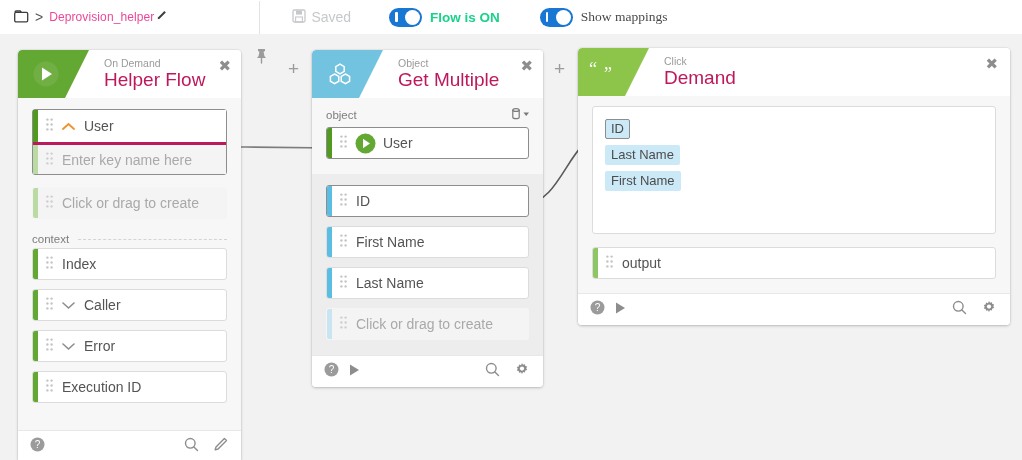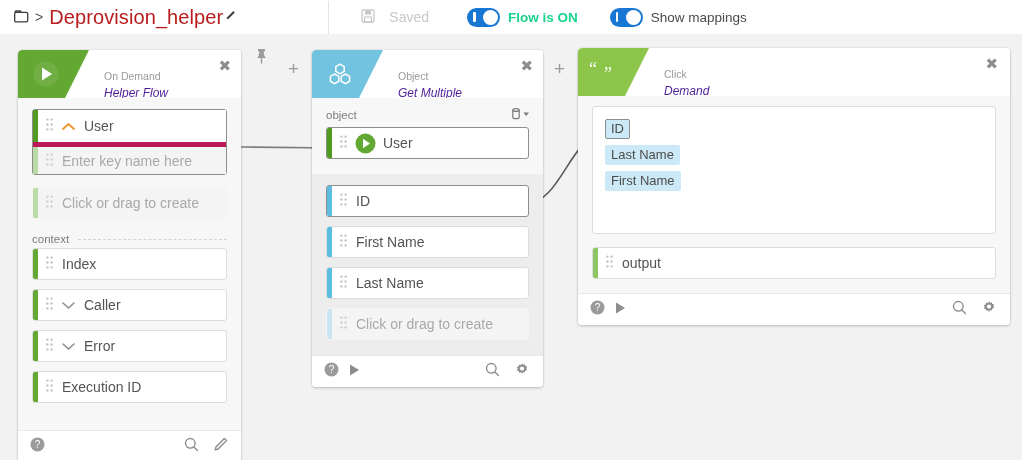--- a/index.html
+++ b/index.html
@@ -14,59 +14,59 @@
 
   
   .topbar {
     position: absolute; left: 0; top: 0; width: 1022px; height: 34px;
     background: #ffffff; display: flex; align-items: center;
   }
   .crumb-wrap { display: flex; align-items: center; margin-left: 14px; }
   .folder-icon { width: 17px; height: 14px; position: relative; margin-right: 2px; }
   .folder-icon svg { display: block; }
   .crumb-sep { color: #555; font-size: 14px; margin: 0 6px 0 2px; }
-  .crumb-title { font-size: 20px; color: #b91c1c; letter-spacing: .1px; }
+  .crumb-title { font-size: 12px; color: #ec4899; letter-spacing: .1px; }
   .pencil-small { margin-left: 1px; display: inline-block; }
   .divider-v { width: 1px; height: 33px; background: #e3e3e3; margin-left: 92px; }
 
   .saved-btn {
-    display: flex; gap: 14px;
+    display: flex; gap: 5px;
     margin-left: 32px; color: #c6c8ca; font-size: 14px;
   }
   .test-btn {
     display: flex; align-items: center; gap: 7px;
     margin-left: 26px; border: 1px solid #d2d4d6; border-radius: 3px;
     background: #fff; padding: 5px 16px 5px 13px; font-size: 14px; color: #3d3d3d;
   }
   .toggle-wrap { display: flex; align-items: center; gap: 8px; }
   .toggle-wrap.t1 { margin-left: 38px; }
-  .toggle-wrap.t2 { margin-left: 32px; }
+  .toggle-wrap.t2 { margin-left: 40px; font-family: Liberation Serif, serif; }
   .toggle {
     width: 33px; height: 19px; border-radius: 10px; background: #1877d2;
     position: relative; flex: none;
   }
   .toggle .bar { position: absolute; left: 6px; top: 4.5px; width: 2.5px; height: 10px;
                  background: #fff; border-radius: 1px; }
   .toggle .knob { position: absolute; right: 2px; top: 2px; width: 15px; height: 15px;
                   border-radius: 50%; background: #fff; }
   .tg-label { font-size: 13.5px; color: #4a4a4a; text-align: center; }
   .tg-label.on { color: #19d28c; font-weight: bold; }
 
   
   .card {
     position: absolute; background: #fff; border-radius: 4px;
     box-shadow: 0 1px 3px rgba(0,0,0,.22), 0 0 0 1px rgba(0,0,0,.03);
   }
   .card-head { position: relative; height: 48px; overflow: hidden; border-radius: 4px 4px 0 0; background:#fff; }
   .head-shape { position: absolute; left: 0; top: 0; height: 48px; }
   .head-icon { position: absolute; left: 0; top: 0; height: 48px; display: flex;
                align-items: center; justify-content: center; color: #fff; }
-  .head-text { position: absolute; top: 20px; }
+  .head-text { position: absolute; top: 7px; }
   .head-kind { font-size: 10.5px; color: #9a9a9a; line-height: 12px; }
-  .head-name { font-size: 12px; color: #4c1d95; line-height: 20px; margin-top: 1px; font-style: italic; }
+  .head-name { font-size: 19px; color: #be185d; line-height: 20px; margin-top: 1px; }
   .close-x { position: absolute; top: 9px; font-size: 15px; color: #8d8d8d;
              font-weight: bold; line-height: 1; cursor: pointer; font-family:"DejaVu Sans",sans-serif;}
 
   .sec { background: #f7f7f7; }
   .sec-label { font-size: 11.5px; color: #7d7d7d; padding: 5px 0 3px 14px; display:flex; align-items:center;}
   .dashline { flex: 1; border-top: 1px dashed #d4d4d4; margin: 0 14px 0 9px; height:1px; }
 
   .field {
     position: relative; height: 32px; background: #fff;
     border: 1px solid #dcdcdc; border-radius: 3px; display: flex; align-items: center;
@@ -75,21 +75,21 @@
   .field .stripe { position: absolute; left: 0; top: 0; bottom: 0; width: 5px; }
   .field .grip { margin-left: 13px; flex: none; }
   .field .ftext { font-size: 14px; color: #545454; margin-left: 9px; }
   .field.ghost { background: #f4f4f4; border: 1px solid transparent; }
   .field.ghost .ftext { color: #a9a9a9; }
   .field.ghost .stripe { opacity: .55; }
   .chev { margin-left: 9px; display:flex; align-items:center; }
 
   .wrapbox { margin: 0 14px 0 14px; border: 1px solid #8d8d8d; border-radius: 3px; background:#fff; }
   .wrapbox .field { margin: 0; border: none; border-radius: 0; }
-  .wrapbox .field + .field { border-top: 5px solid #be185d; }
+  .wrapbox .field + .field { border-top: 3px solid #be185d; }
 
   .card-foot {
     height: 32px; border-top: 1px solid #e8e8e8; background: #fff;
     display: flex; align-items: center; border-radius: 0 0 4px 4px;
   }
   .foot-left { display: flex; align-items: center; gap: 9px; margin-left: 12px; }
   .foot-right { display: flex; align-items: center; gap: 14px; margin-left: auto; margin-right: 13px; }
 
   .chip {
     display: inline-block; background: #cce9f7; color: #4c4c4c;

